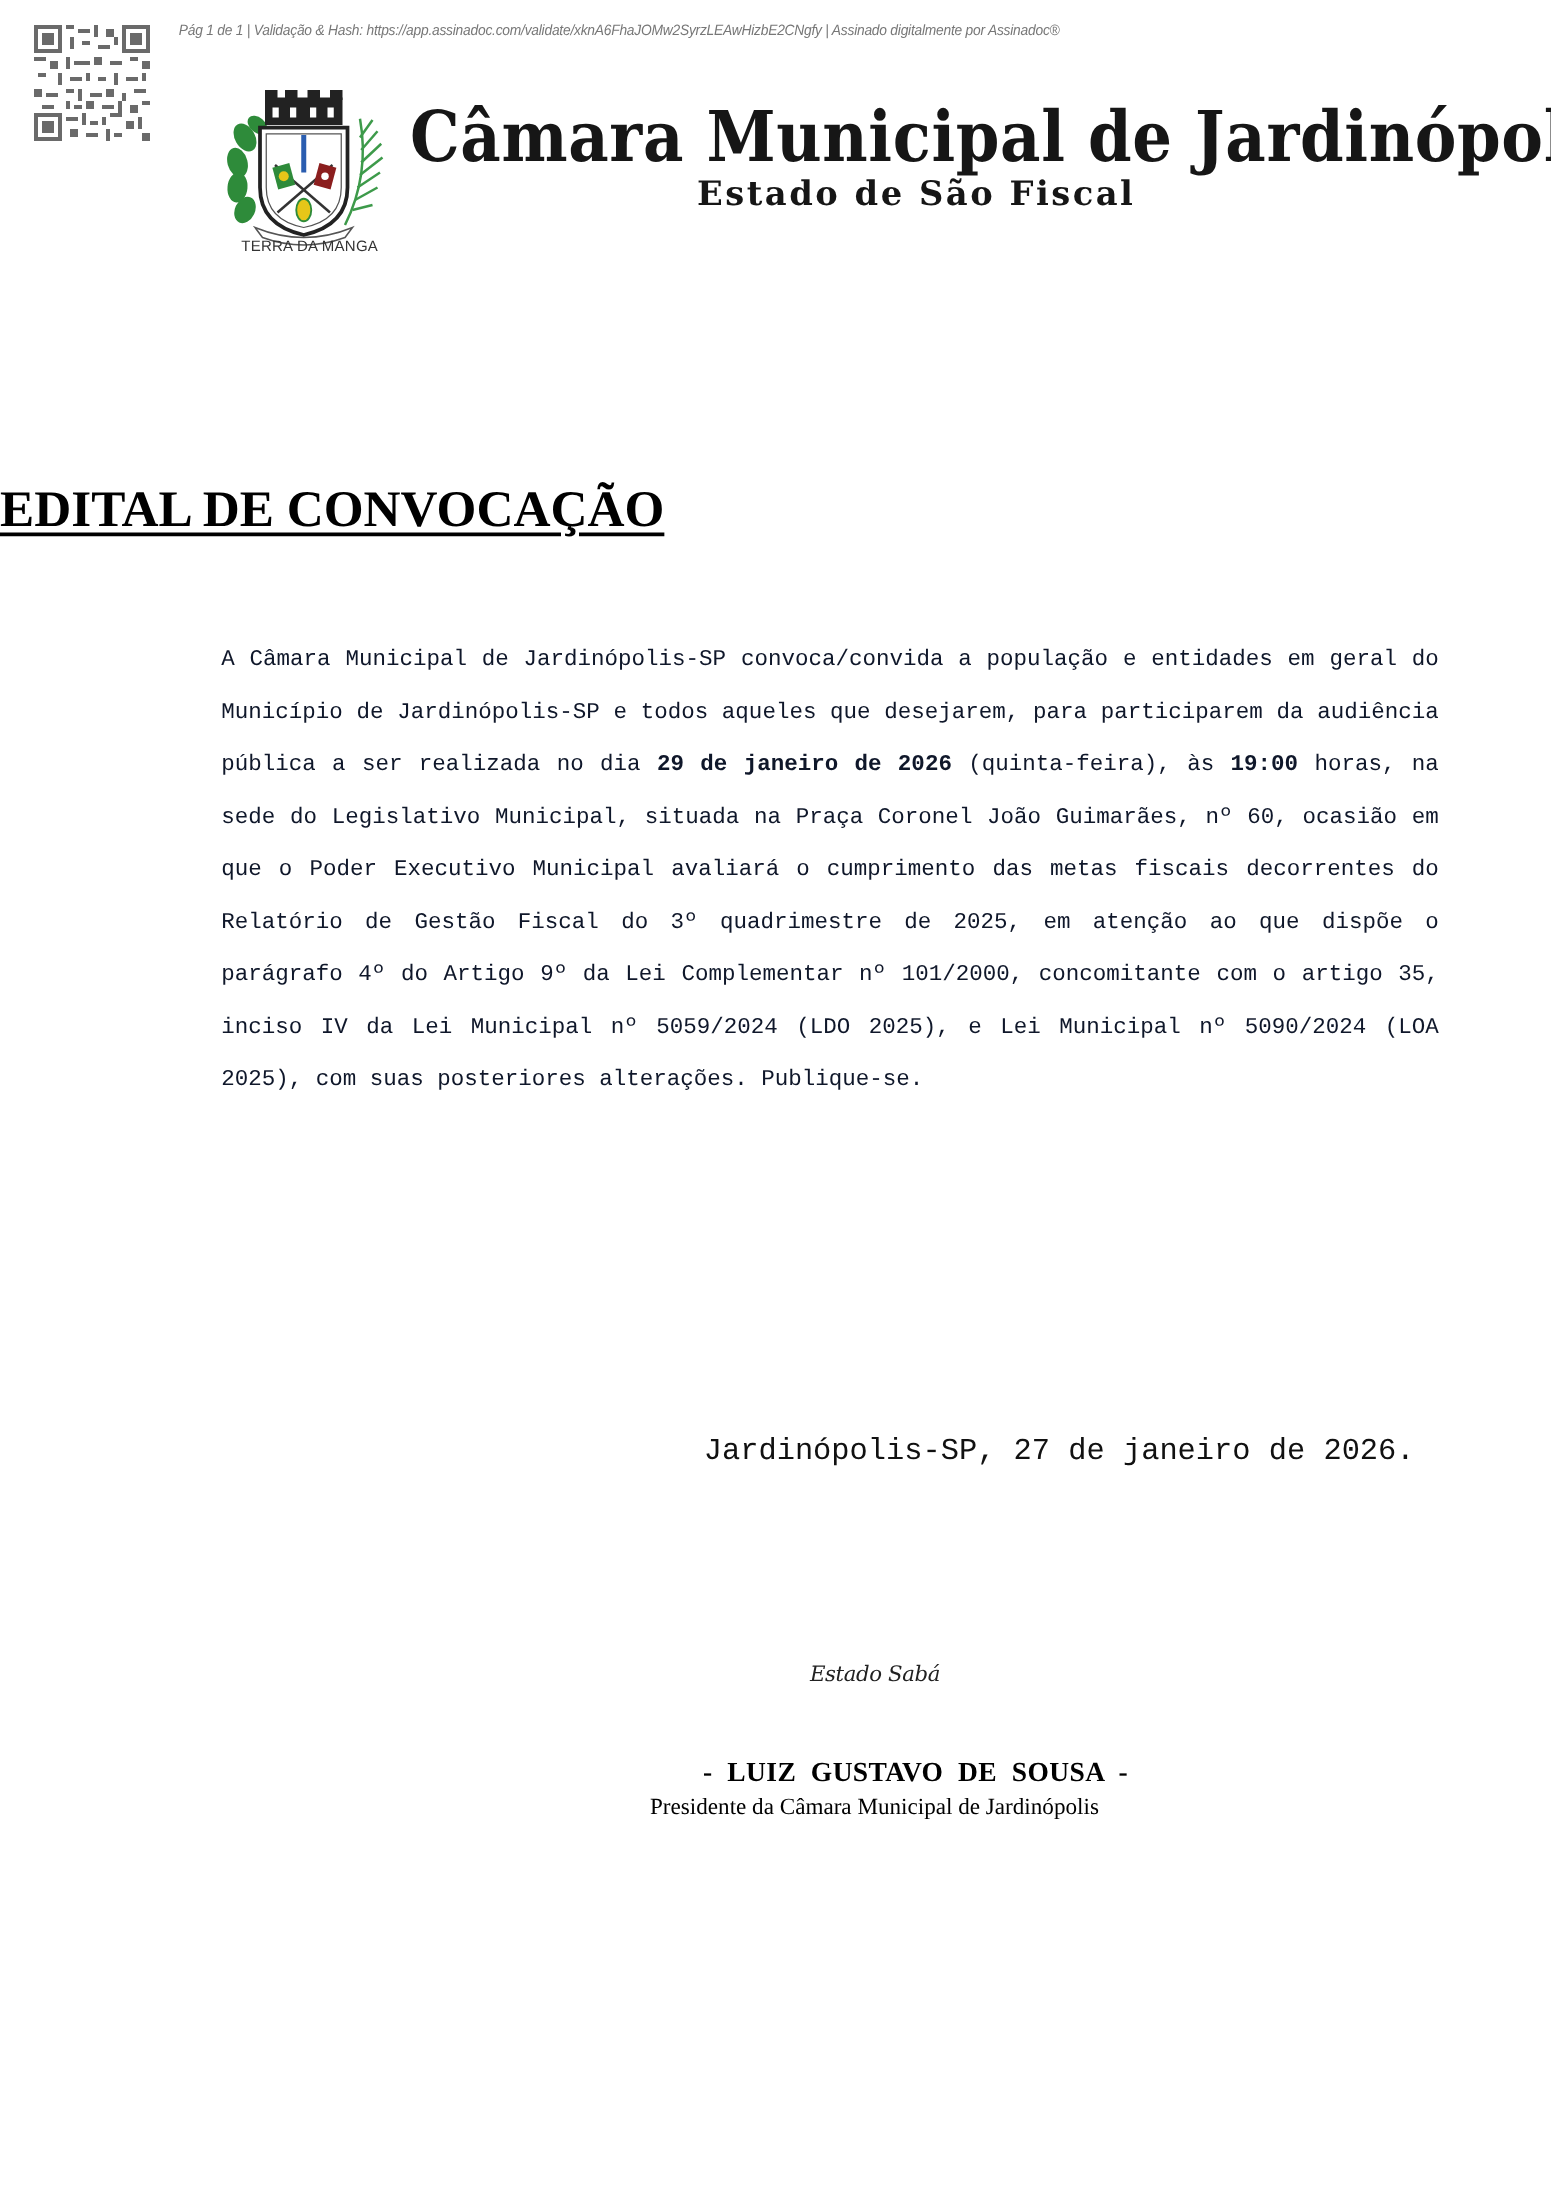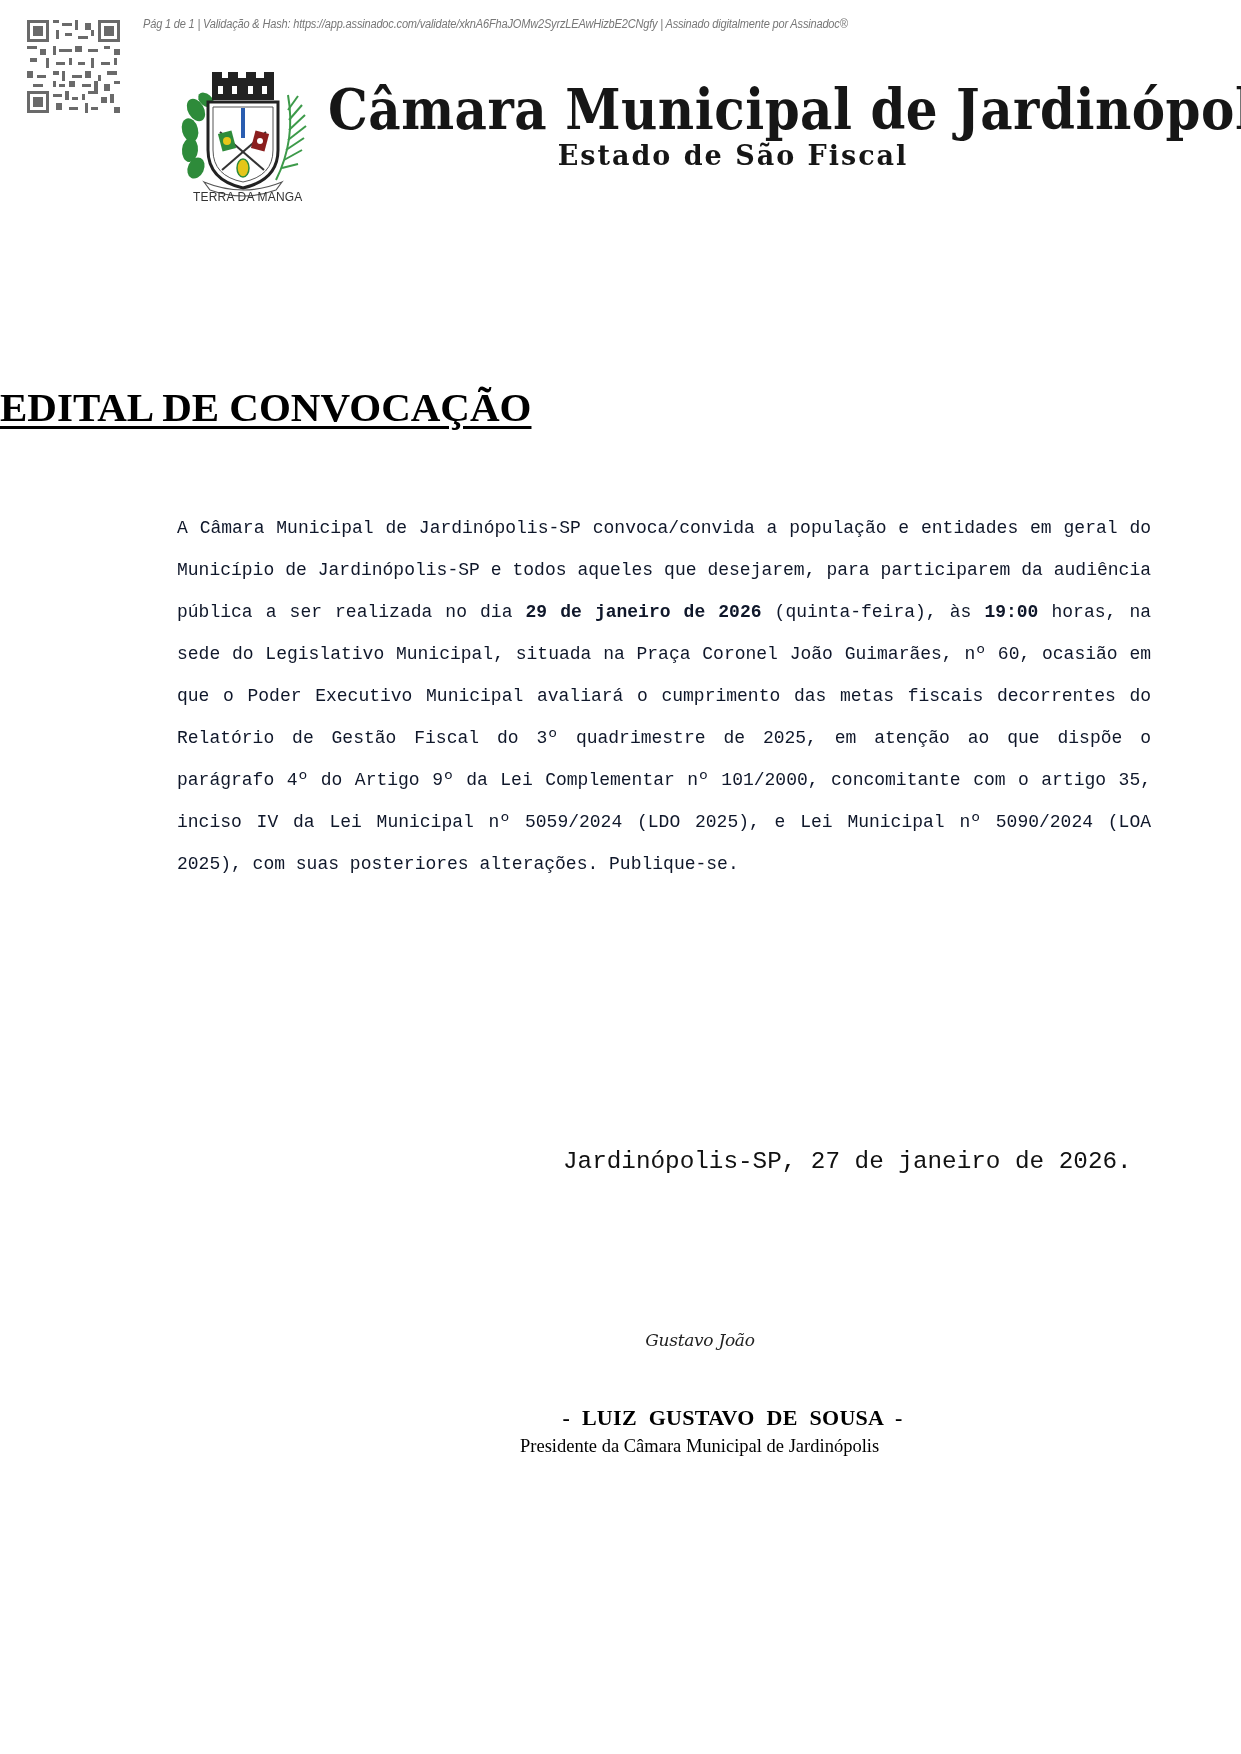--- a/index.html
+++ b/index.html
@@ -207,15 +207,15 @@
 <div class="inst-subtitle">Estado de São Fiscal</div>
 
 <div class="doc-title">
   <span>EDITAL DE CONVOCAÇÃO</span>
 </div>
 
 <div class="body-text"><span>A Câmara Municipal de Jardinópolis-SP convoca/convida a população e entidades em geral do Município de Jardinópolis-SP e todos aqueles que desejarem, para participarem da audiência pública a ser realizada no dia </span><b>29 de janeiro de 2026</b><span> (quinta-feira), às </span><b>19:00</b><span> horas, na sede do Legislativo Municipal, situada na Praça Coronel João Guimarães, nº 60, ocasião em que o Poder Executivo Municipal avaliará o cumprimento das metas fiscais decorrentes do Relatório de Gestão Fiscal do 3º quadrimestre de 2025, em atenção ao que dispõe o parágrafo 4º do Artigo 9º da Lei Complementar nº 101/2000, concomitante com o artigo 35, inciso IV da Lei Municipal nº 5059/2024 (LDO 2025), e Lei Municipal nº 5090/2024 (LOA 2025), com suas posteriores alterações. Publique-se.</span></div>
 
 <div class="date-line">Jardinópolis-SP, 27 de janeiro de 2026.</div>
 
-<div class="signature">Gustavo João</div>
+<div class="signature">Estado Sabá</div>
 <div class="signer-name">- LUIZ GUSTAVO DE SOUSA -</div>
 <div class="signer-role">Presidente da Câmara Municipal de Jardinópolis</div>
 
 </body></html>

